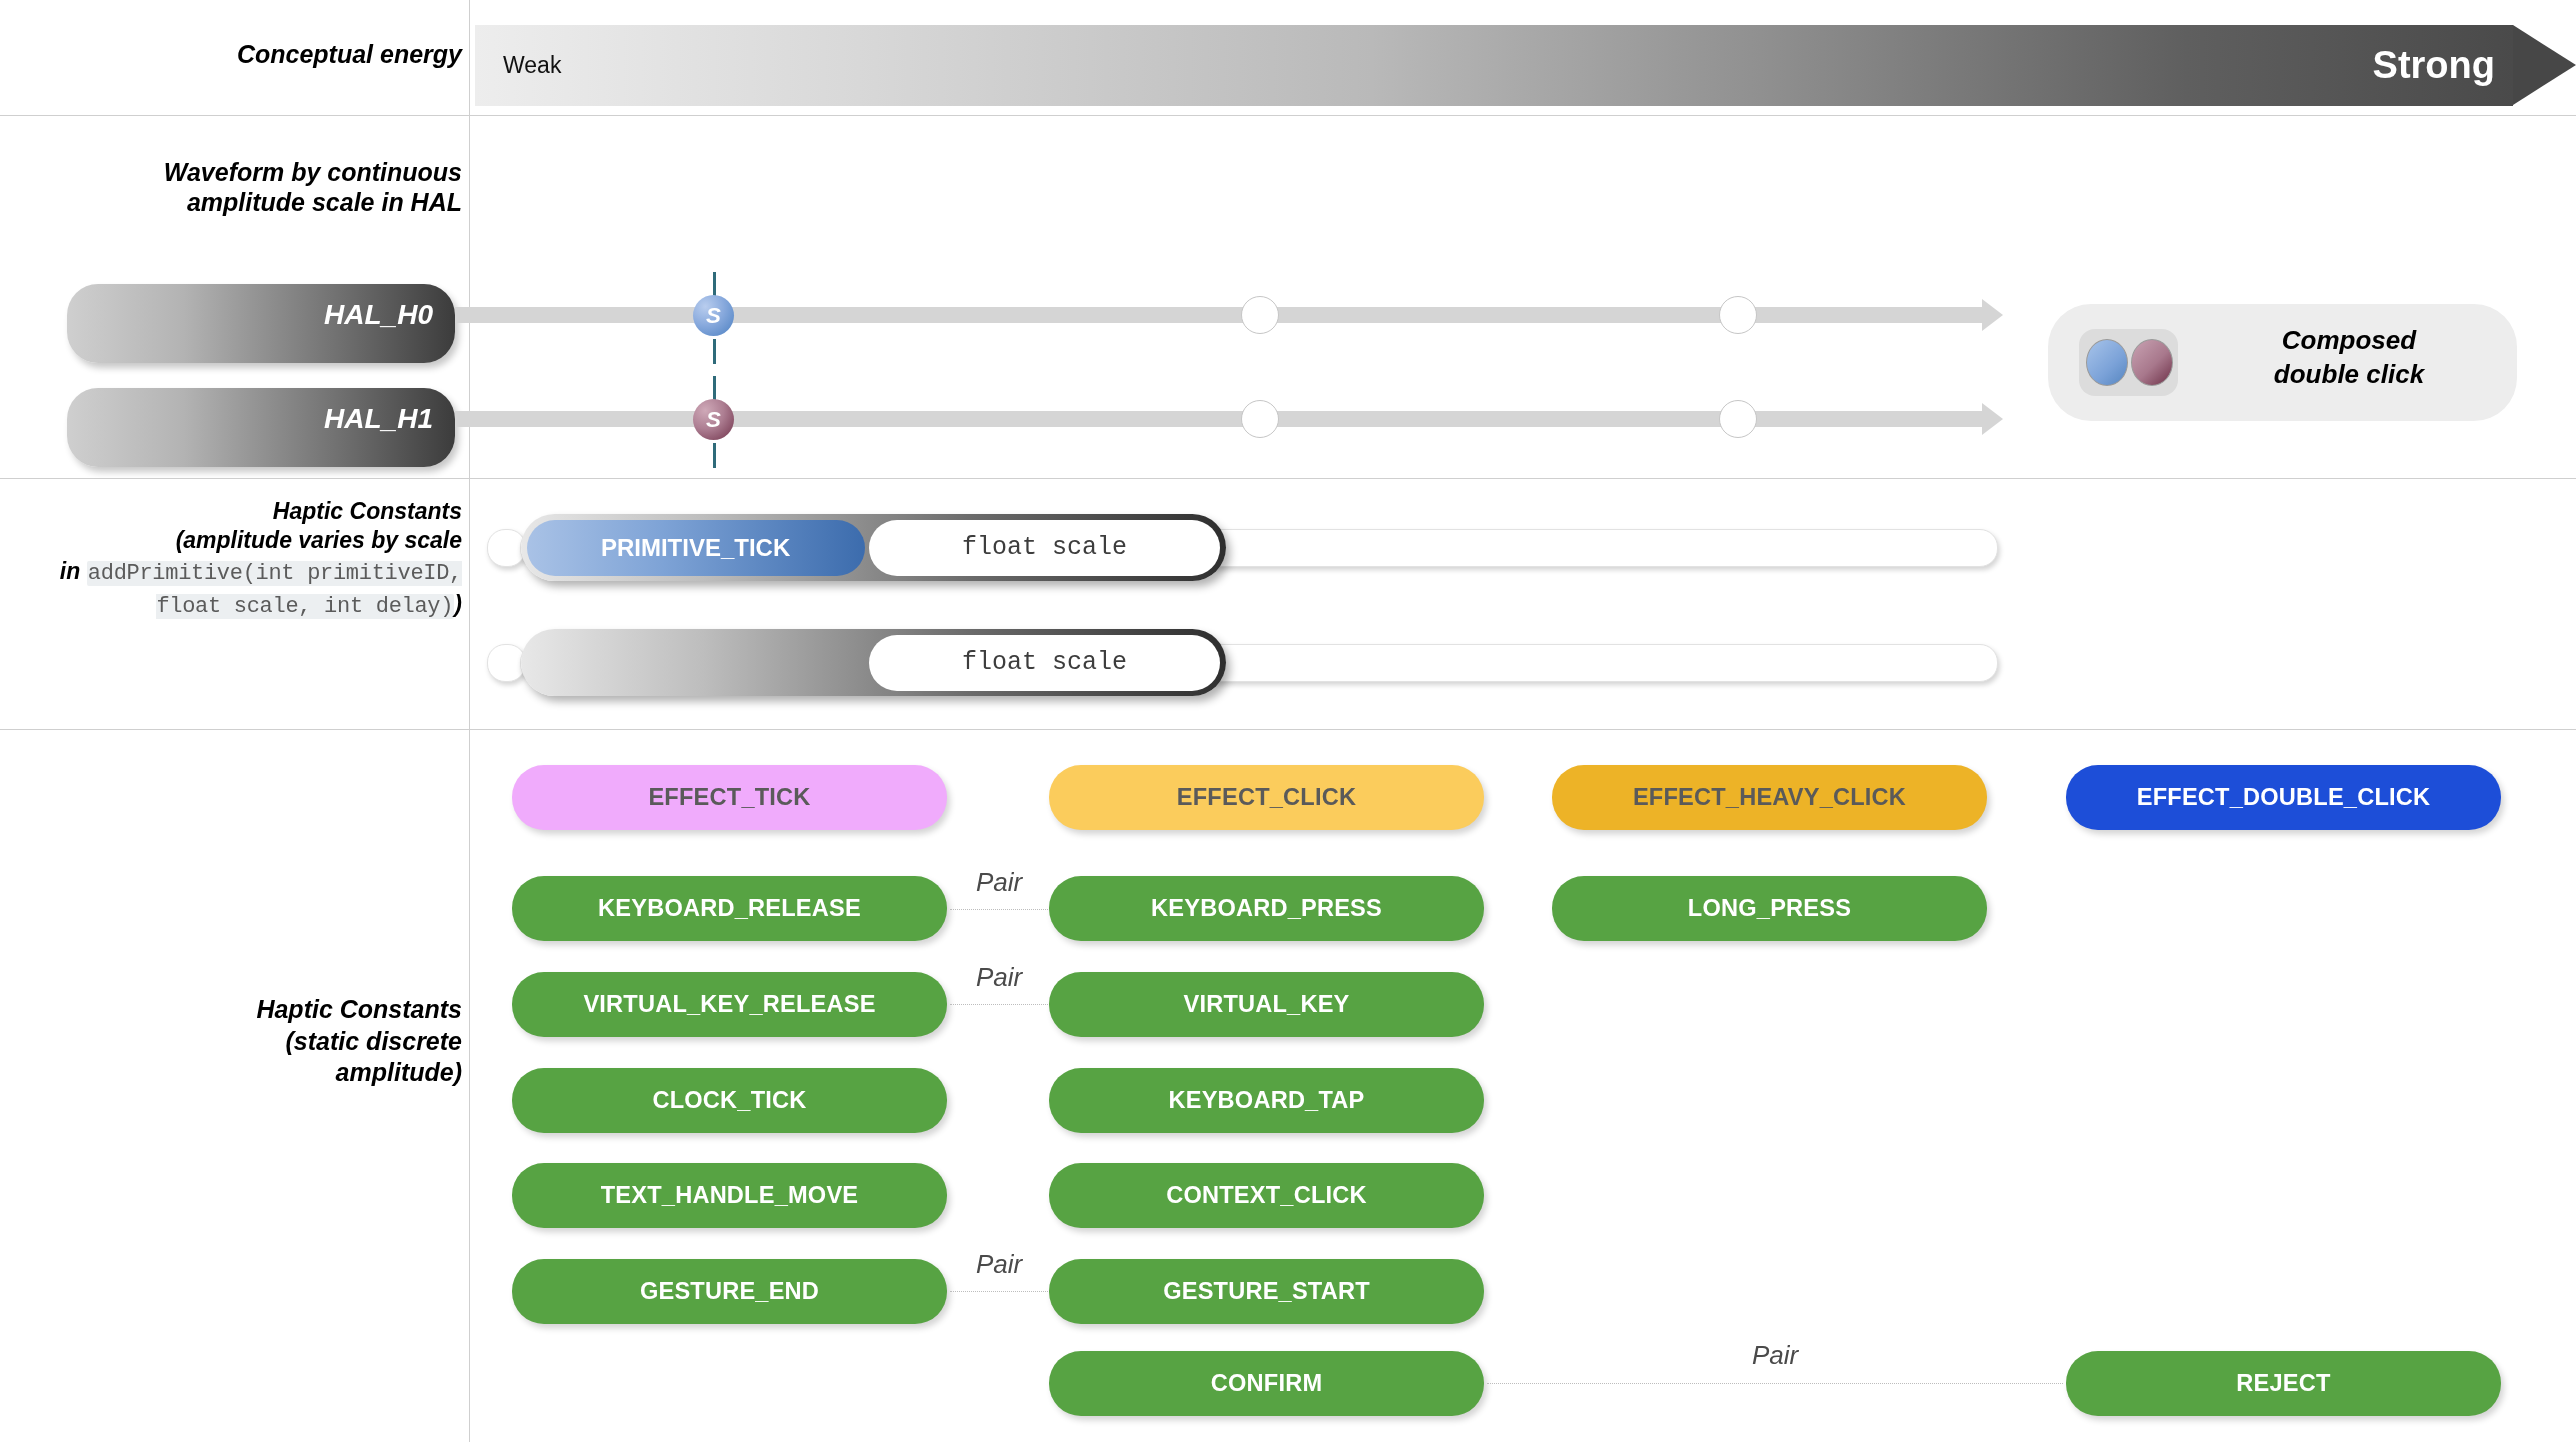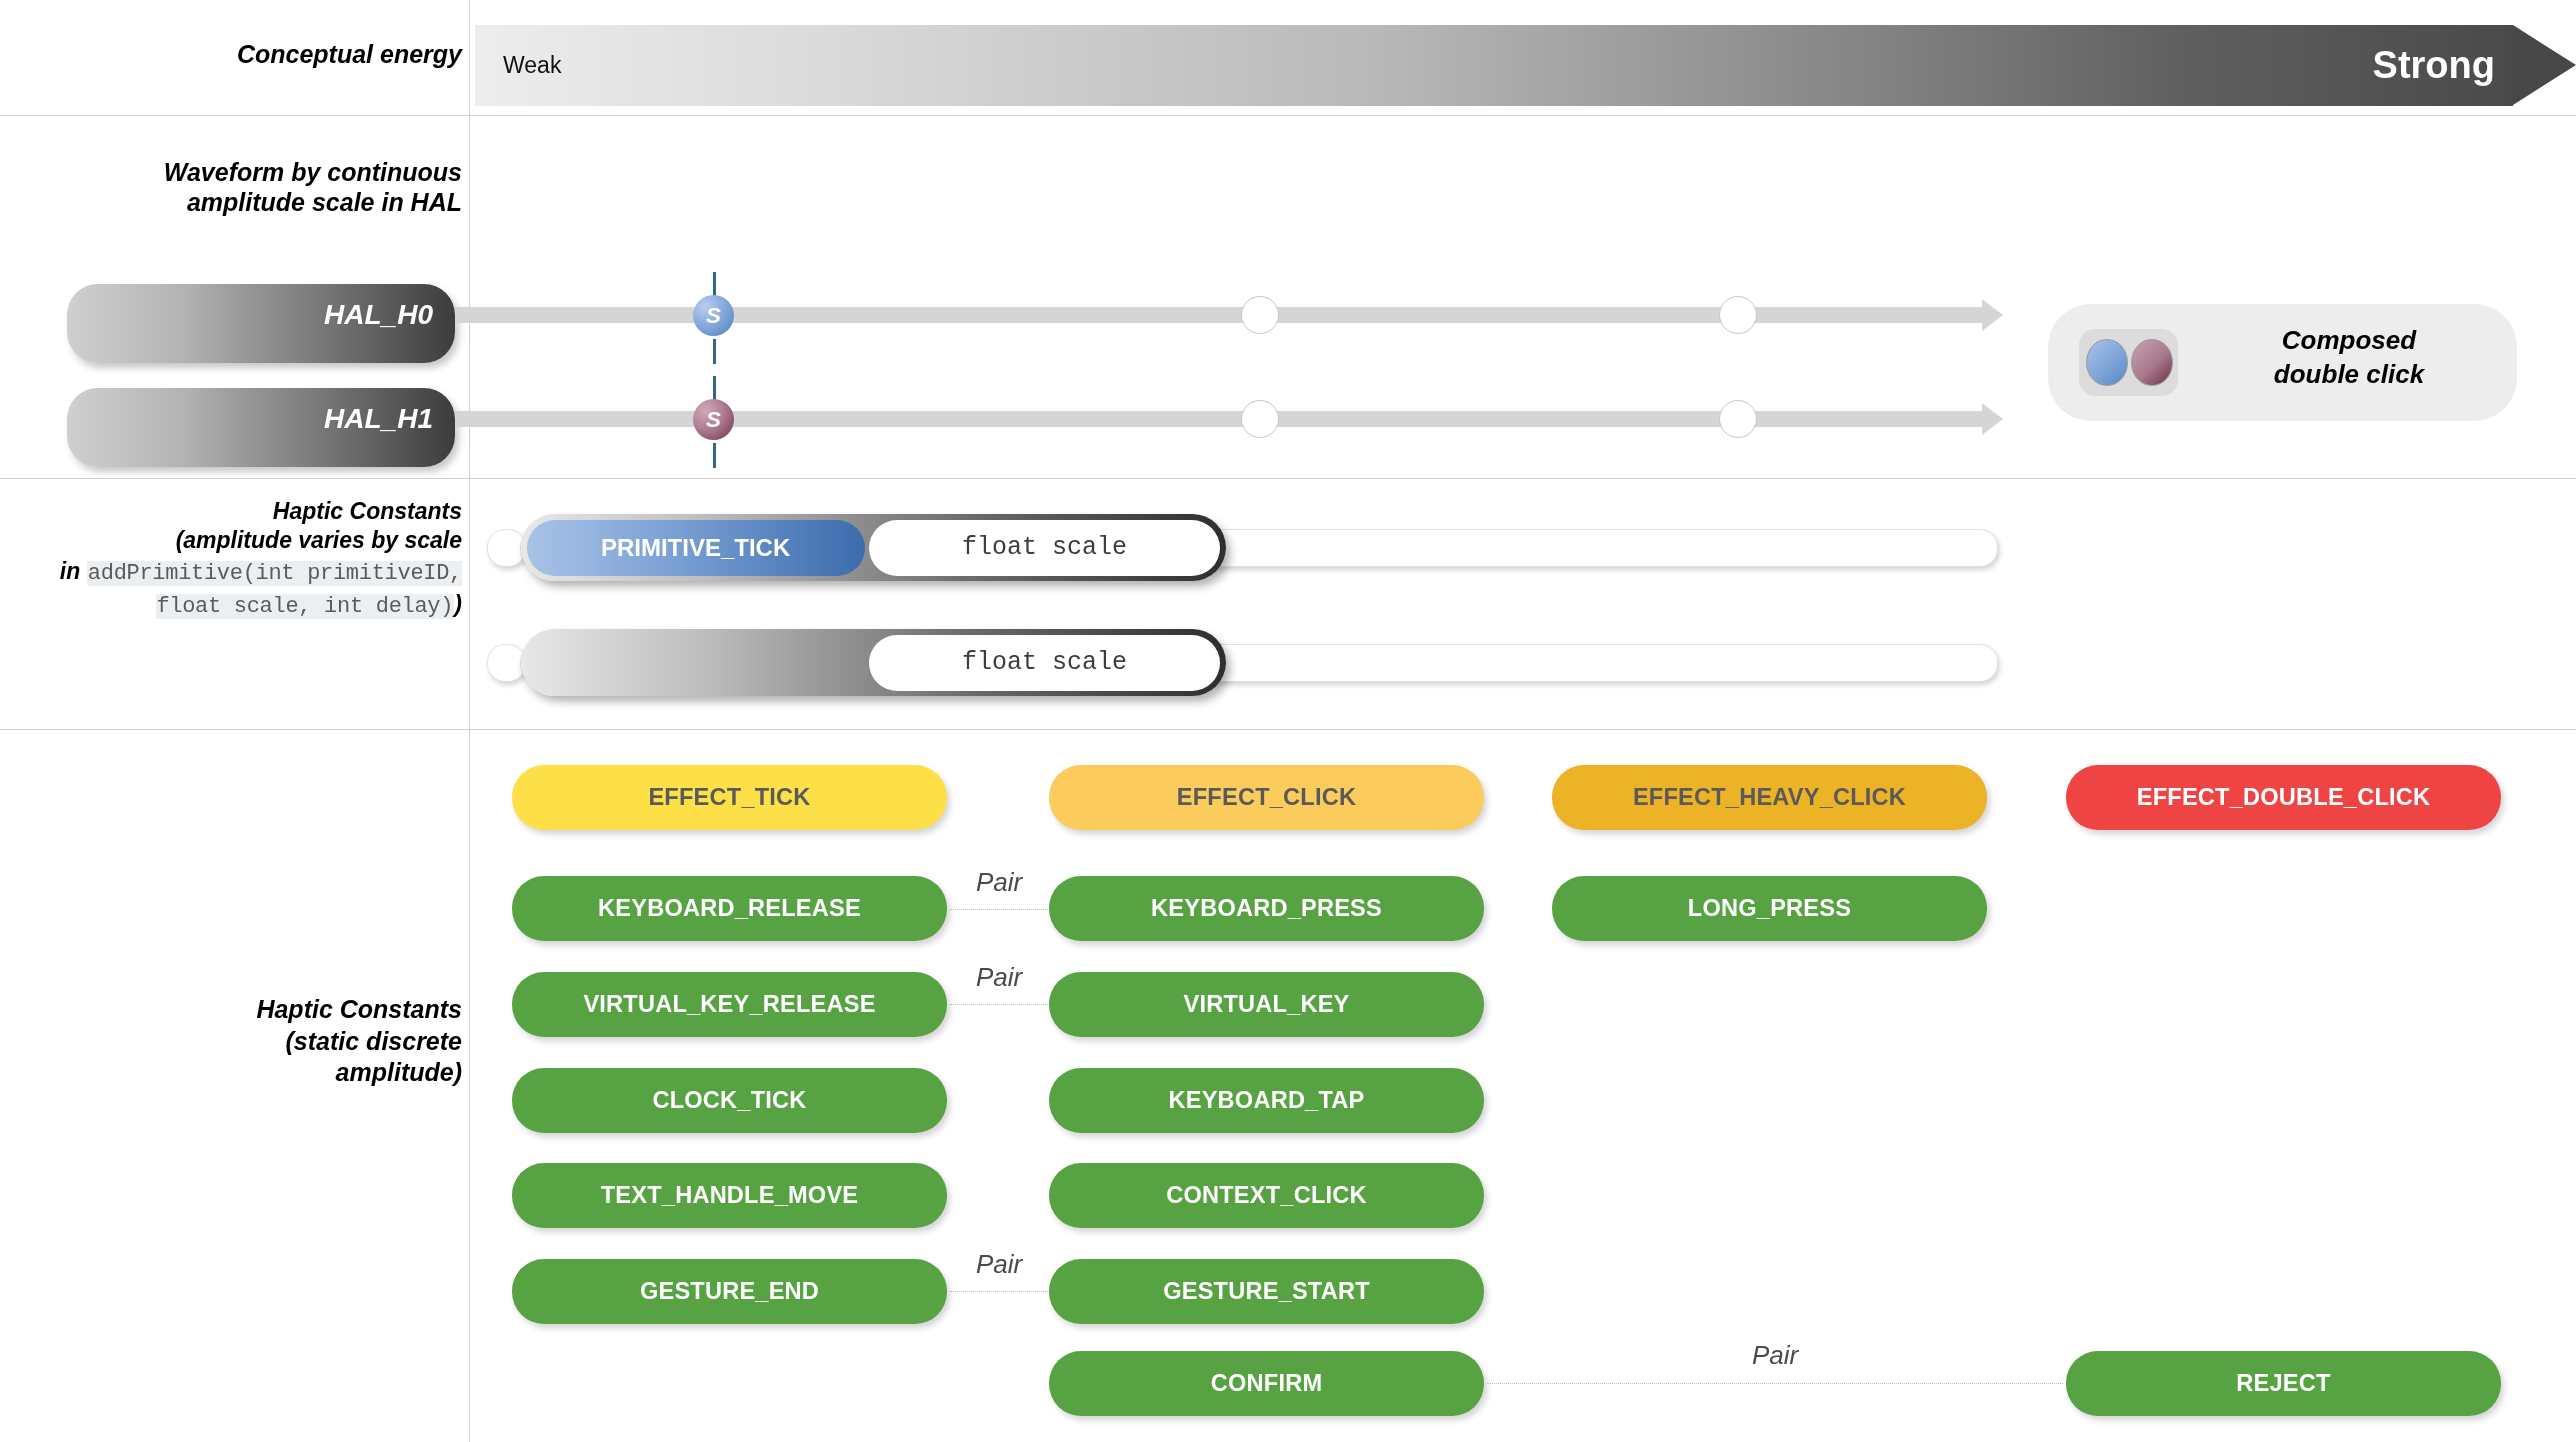--- a/index.html
+++ b/index.html
@@ -75,24 +75,24 @@
   .chip.blue{background:linear-gradient(to right,#a9c2e6 0%,#7ea3d6 40%,#3c6cad 100%);}
   .chip.mauve{background:linear-gradient(to right,#cbabb8 0%,#ab7b90 45%,#5d2a41 100%);}
   .prim-shell .scalebox{position:absolute;top:5.6px;height:56px;border-radius:28px;
       background:#fff;line-height:56px;text-align:center;
       font-family:"Liberation Mono",monospace;font-size:25px;color:#3d3d3d;}
 
   
   .pill{position:absolute;height:65px;border-radius:32px;line-height:65px;
       text-align:center;font-size:23.6px;font-weight:bold;letter-spacing:0.2px;
       box-shadow:3.1px 4.3px 6.2px rgba(0,0,0,.17);white-space:nowrap;}
-  .pill.eff1{background:#fde047;color:#5a5a5a;}
+  .pill.eff1{background:#f0abfc;color:#5a5a5a;}
   .pill.eff2{background:#fbcc5c;color:#5a5a5a;}
   .pill.eff3{background:#edb327;color:#5a5a5a;}
-  .pill.eff4{background:#ef4444;color:#fff;}
+  .pill.eff4{background:#1d4ed8;color:#fff;}
   .pill.green{background:#57a343;color:#fff;}
 
   
   .pairline{position:absolute;height:0;border-top:1.9px dotted #bdbdbd;}
   .pairlabel{position:absolute;font-size:26px;font-style:italic;color:#4a4a4a;
       text-align:center;}
 </style>
 </head>
 <body>
 

